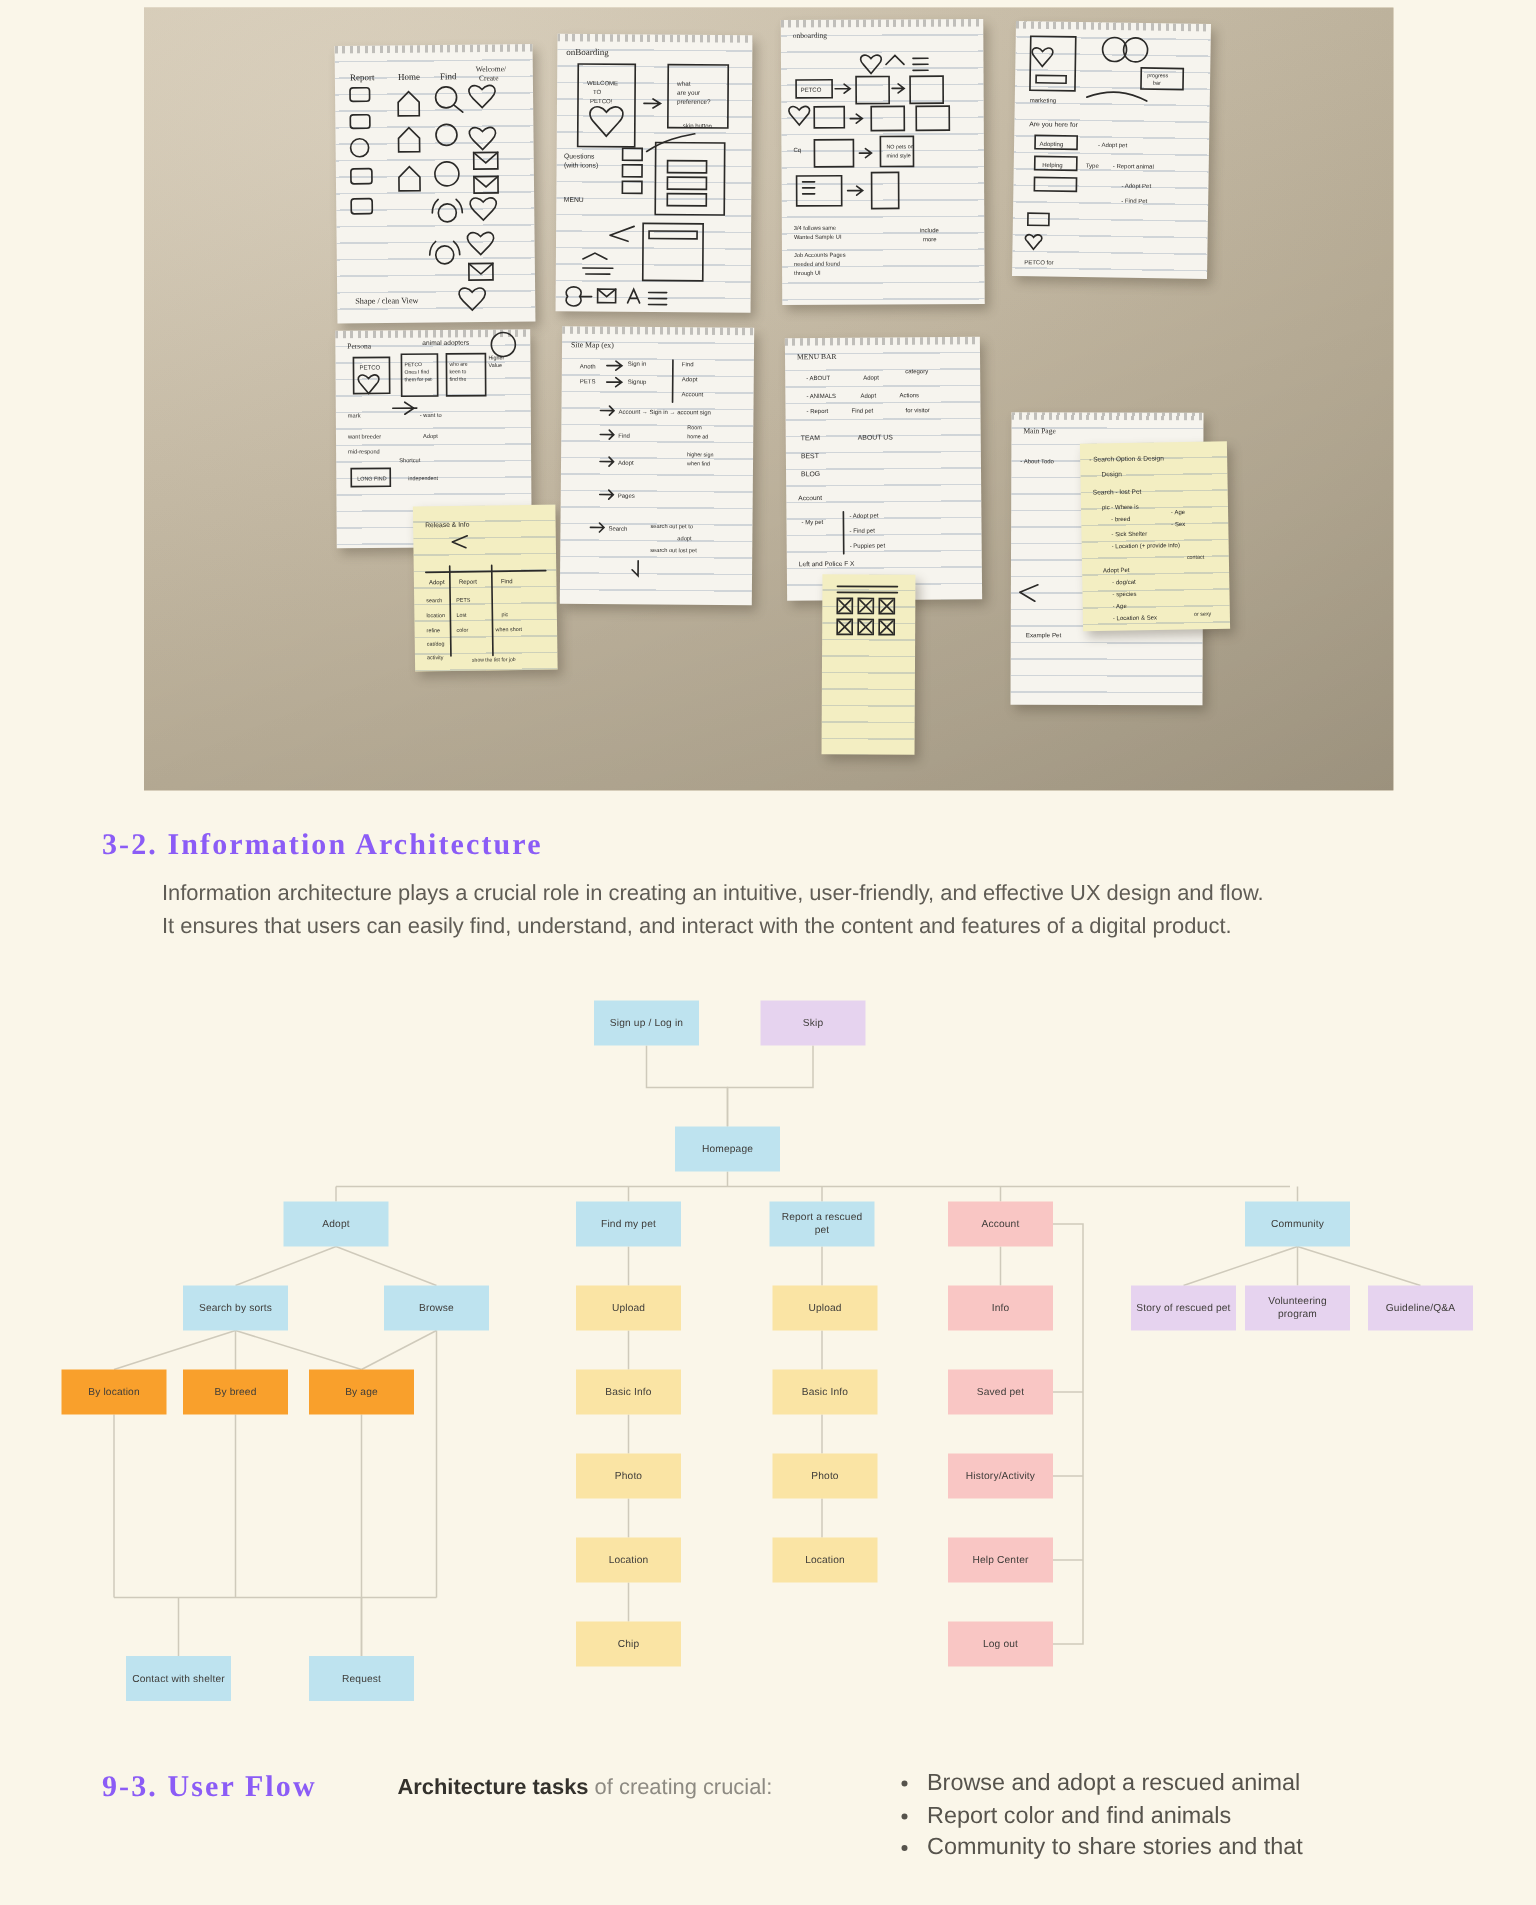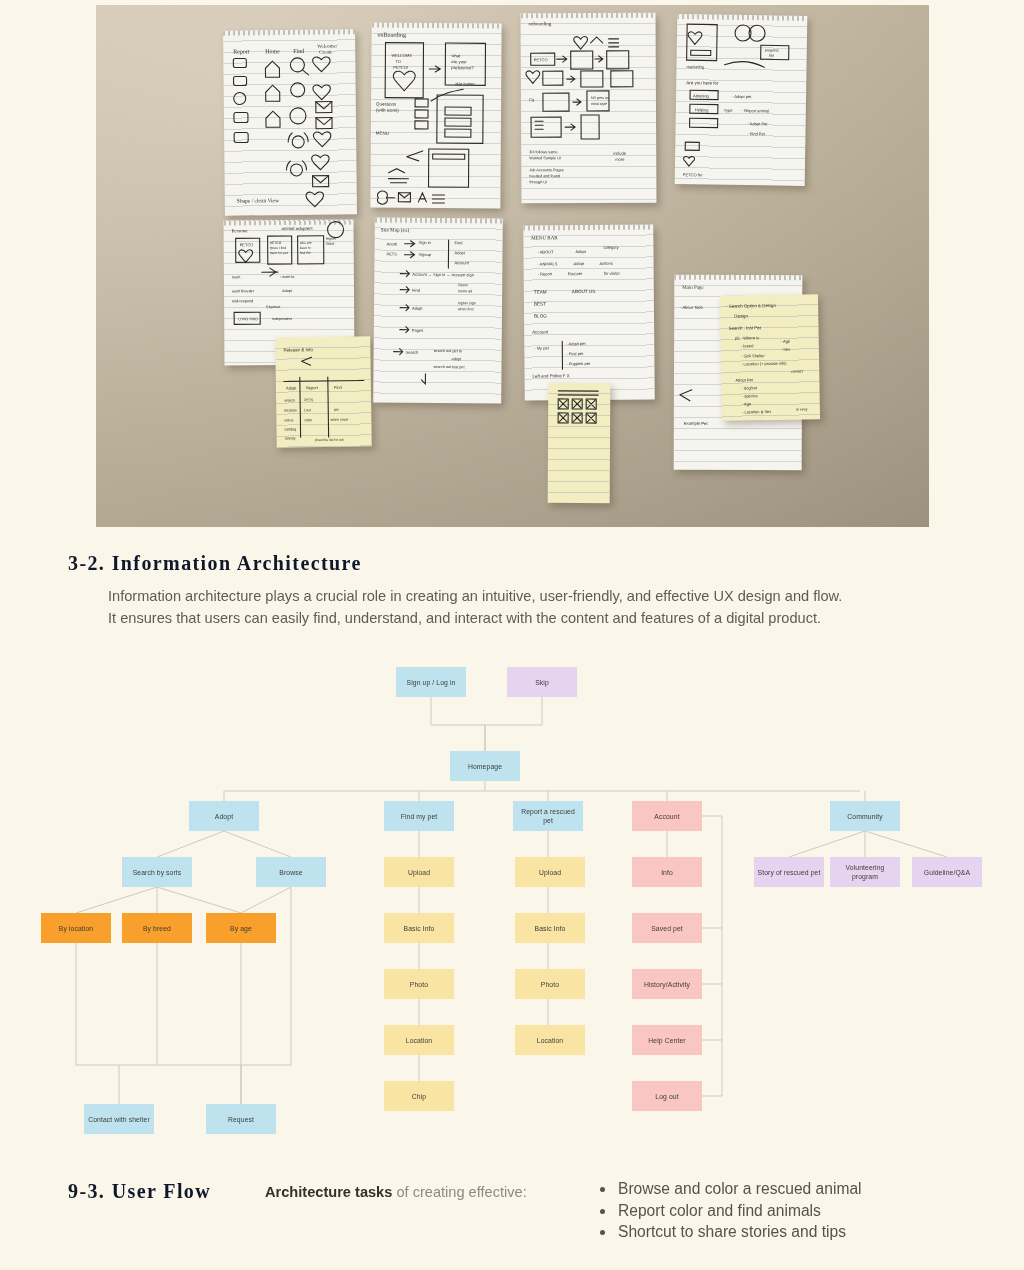--- a/index.html
+++ b/index.html
@@ -60,21 +60,21 @@
     stroke: #2b2a28; fill: none; stroke-width: 1.1; stroke-linecap: round;
   }
 
   
   .sec-title {
     position: absolute;
     font-family: "Liberation Serif", serif;
     font-size: 20px;
     font-weight: 700;
     letter-spacing: 1.4px;
-    color: #0f172a;
+    color: #8b5cf6;
     white-space: nowrap;
   }
   .sec-body {
     position: absolute;
     font-size: 14.6px;
     line-height: 22px;
     color: #5f5c55;
     white-space: pre-line;
   }
 
@@ -545,20 +545,20 @@
   <div class="node c-yellow" style="left:384px;top:441px;width:70px;height:30px;">Chip</div>
   <div class="node c-pink" style="left:632px;top:441px;width:70px;height:30px;">Log out</div>
 
   <div class="node c-blue" style="left:84px;top:464px;width:70px;height:30px;">Contact with shelter</div>
   <div class="node c-blue" style="left:206px;top:464px;width:70px;height:30px;">Request</div>
 </div>
 
 <div class="sec-title" style="left:68px; top:1180px;">9-3. User Flow</div>
 
 <div class="uf-lead" style="left:265px; top:1184px;">
-  <b>Architecture tasks</b><span> of creating effective:</span>
+  <b>Architecture tasks</b><span> of creating crucial:</span>
 </div>
 
 <ul class="uf-list" style="left:598px; top:1178px; width:380px;">
-  <li>Browse and color a rescued animal</li>
+  <li>Browse and adopt a rescued animal</li>
   <li>Report color and find animals</li>
-  <li>Shortcut to share stories and tips</li>
+  <li>Community to share stories and that</li>
 </ul>
 
 </body></html>

